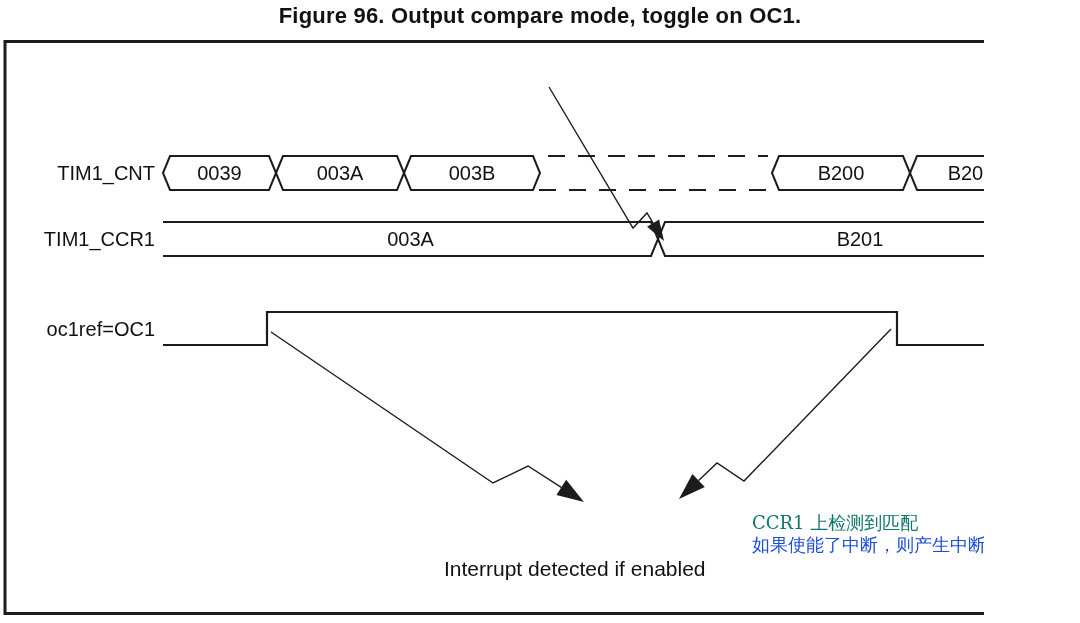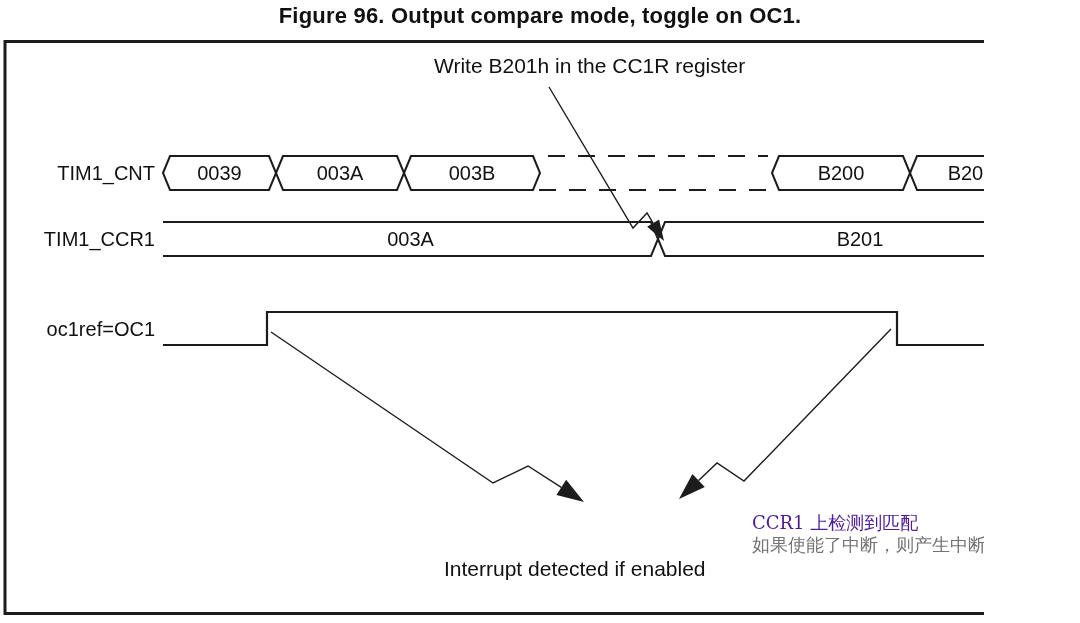--- a/index.html
+++ b/index.html
@@ -45,17 +45,16 @@
       <text x="860" y="246" text-anchor="middle" font-size="20" fill="#111111">B201</text>
       <text x="155" y="335.5" text-anchor="end" font-size="20" fill="#111111">oc1ref=OC1</text>
       <polyline points="163,345 267,345 267,312 897,312 897,345 1062,345" fill="none" stroke="#1c1c1c" stroke-width="2.2"></polyline>
       <polyline points="549,87 633,228 647,213 653.1014591809229,223.04946218034368" fill="none" stroke="#1c1c1c" stroke-width="1.4"></polyline>
       <polygon points="664,241 647.1179465743708,226.68230912003602 659.0849717874751,219.41661524065134" fill="#1c1c1c"></polygon>
       <polyline points="271,332 493,483 528,466 561.2881811648331,487.39954503453555" fill="none" stroke="#1c1c1c" stroke-width="1.4"></polyline>
       <polygon points="584,502 556.4213628430116,494.97015131292454 566.1549994866546,479.82893875614656" fill="#1c1c1c"></polygon>
       <polyline points="891,329 744,481 717,463 698.6007224654574,480.43089450640883" fill="none" stroke="#1c1c1c" stroke-width="1.4"></polyline>
       <polygon points="679,499 692.4110206342604,473.8973203512564 704.7904242966544,486.9644686615613" fill="#1c1c1c"></polygon>
     </svg>
-  <div class="note" id="note-write">Write B201h in the CC1R register</div>
   <div class="note" id="note-match2">Interrupt detected if enabled</div>
-  <div class="cn" id="cn1" style="color: #4c1d95;">CCR1 上检测到匹配</div>
-  <div class="cn" id="cn2" style="color: #737373;">如果使能了中断，则产生中断</div>
+  <div class="cn" id="cn1" style="color: #0f766e;">CCR1 上检测到匹配</div>
+  <div class="cn" id="cn2" style="color: #1d4ed8;">如果使能了中断，则产生中断</div>
 </div>
 
 </body></html>

